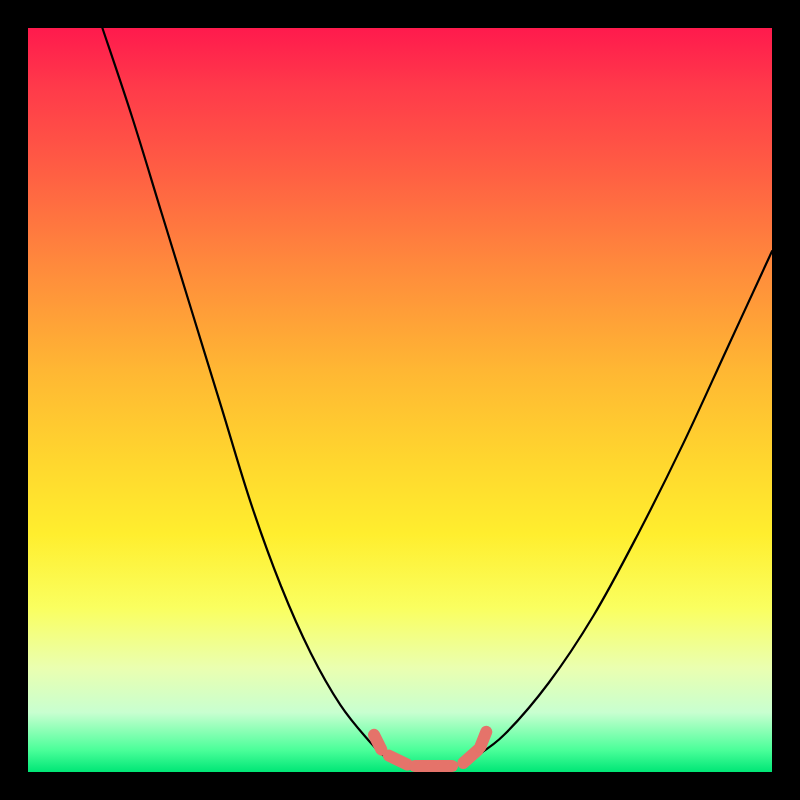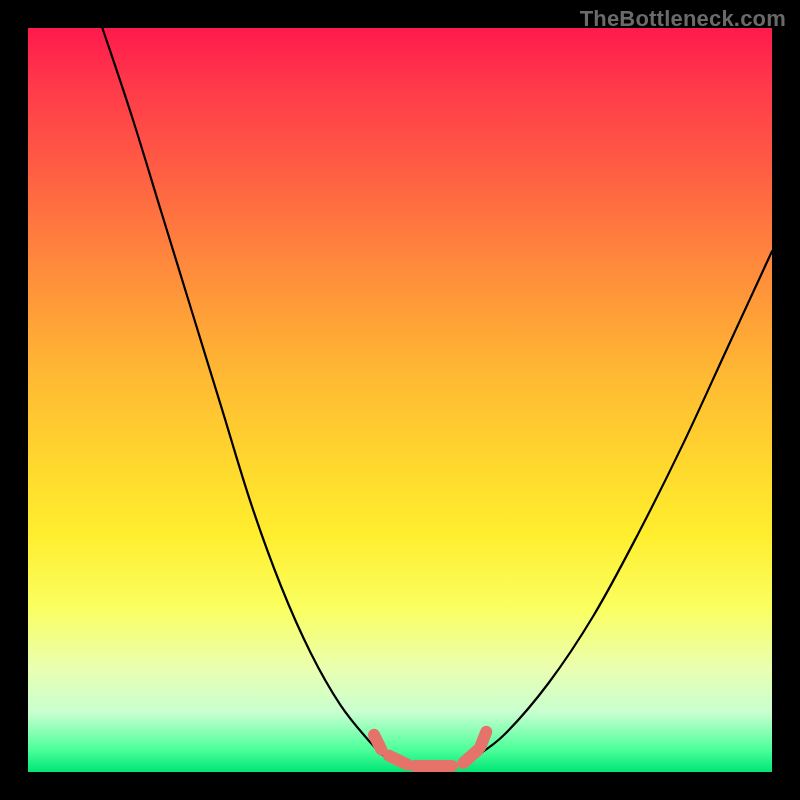--- a/index.html
+++ b/index.html
@@ -66,21 +66,20 @@
   }
   .marker {
     fill: none;
     stroke-linecap: round;
   }
 </style>
 </head>
 <body>
 
 <div class="frame">
-  <div class="watermark">TheBottleneck.com</div>
   <div class="plot">
     <svg class="curve" viewBox="0 0 744 744">
       <path id="left-branch" class="curve-path" d="M 74.4 0 C 79.75680000000001 16.070399999999996, 93.44640000000001 55.799999999999976, 104.16000000000001 89.27999999999997 C 114.87360000000001 122.75999999999996, 123.20639999999999 151.18079999999998, 133.92 186 C 144.6336 220.81920000000002, 152.9664 247.90080000000003, 163.68 282.72 C 174.39360000000002 317.53920000000005, 182.7264 344.62080000000003, 193.44 379.44 C 204.15359999999998 414.25919999999996, 212.48639999999997 444.0192, 223.2 476.16 C 233.9136 508.30080000000004, 242.2464 531.216, 252.96 558 C 263.6736 584.784, 272.00640000000004 603.5328000000001, 282.72 624.96 C 293.4336 646.3872, 301.7664 660.9696, 312.47999999999996 677.04 C 323.19359999999995 693.1103999999999, 334.2048 704.8656, 342.24 714.24 C 350.27520000000004 723.6144, 354.4416 726.4416, 357.12 729.12"></path>
       <path id="right-branch" class="curve-path" d="M 446.4 729.12 C 451.7568 725.1024, 462.76800000000003 720.192, 476.16 706.8 C 489.552 693.4079999999999, 504.72959999999995 676.1472, 520.8 654.72 C 536.8704 633.2928, 549.3696000000001 614.544, 565.44 587.76 C 581.5104 560.976, 594.0096 536.7216, 610.0799999999999 505.91999999999996 C 626.1503999999999 475.11839999999995, 638.6496 450.12, 654.72 416.64 C 670.7904000000001 383.15999999999997, 683.2896000000001 354.7392, 699.36 319.92 C 715.4304 285.10080000000005, 735.9648 240.60960000000003, 744 223.20000000000005"></path>
       <g id="markers">
           <line x1="345.96000000000004" y1="706.8" x2="353.4" y2="721.68" stroke="#e5736a" stroke-width="12" class="marker"></line>
           <line x1="360.84" y1="727.632" x2="379.44" y2="736.56" stroke="#e5736a" stroke-width="12" class="marker"></line>
           <line x1="386.88" y1="738.048" x2="424.08" y2="738.048" stroke="#e5736a" stroke-width="12" class="marker"></line>
           <line x1="435.23999999999995" y1="735.072" x2="450.12" y2="721.68" stroke="#e5736a" stroke-width="12" class="marker"></line>
           <line x1="452.352" y1="718.704" x2="458.304" y2="703.824" stroke="#e5736a" stroke-width="12" class="marker"></line>

